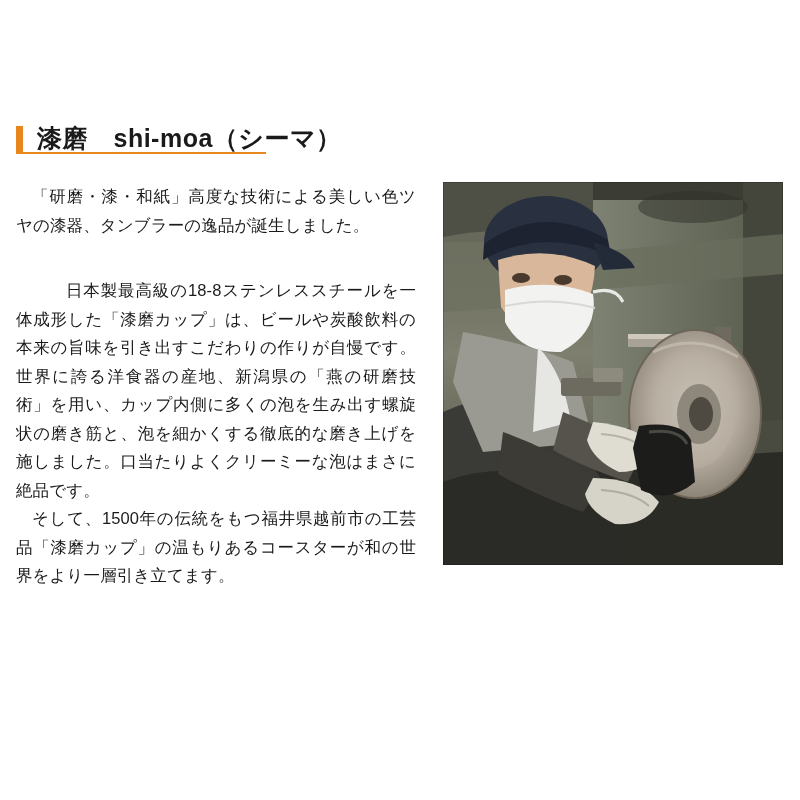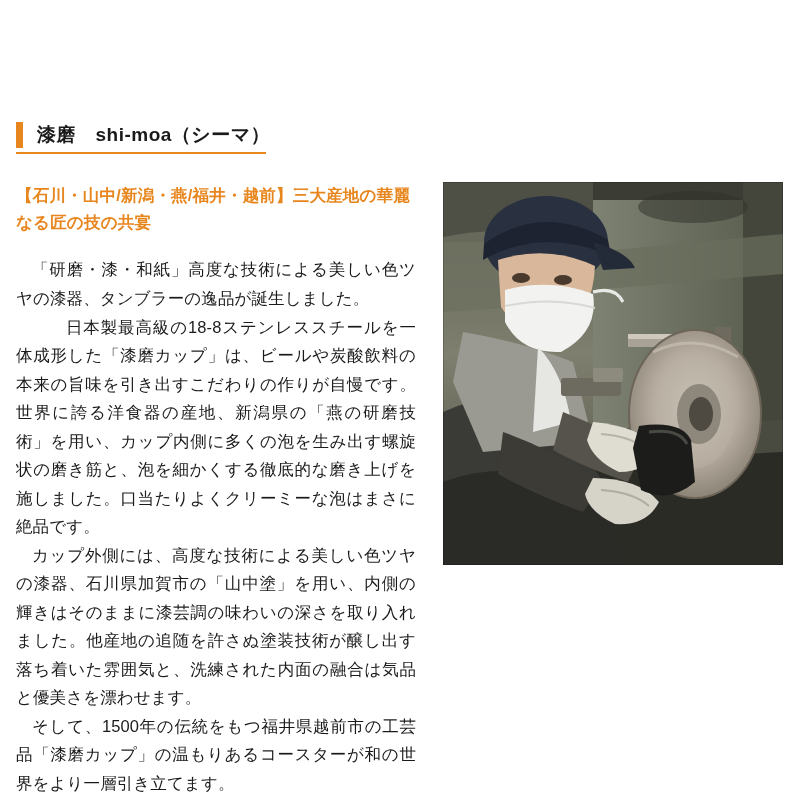--- a/index.html
+++ b/index.html
@@ -29,21 +29,21 @@
     display: flex;
     align-items: center;
   }
   .title-bar {
     width: 7px;
     height: 26px;
     background: #e8861e;
     margin-right: 14px;
   }
   .title-text {
-    font-size: 19px;
+    font-size: 25px;
     font-weight: bold;
     letter-spacing: 0.5px;
     color: #1a1a1a;
     white-space: nowrap;
   }
   .title-underline {
     position: absolute;
     left: 16px;
     top: 152px;
     width: 250px;
@@ -72,20 +72,21 @@
     line-height: 1.73;
     letter-spacing: 0.1px;
     color: #1a1a1a;
     text-align: justify;
   }
   .body-text p.indent1 {
     text-indent: 16px;
   }
   .body-text p.indent2 {
     text-indent: 50px;
+    margin-top: 37px;
   }
 
   
   .photo {
     position: absolute;
     left: 443px;
     top: 182px;
     width: 340px;
     height: 383px;
     overflow: hidden;
@@ -100,25 +101,23 @@
 
 <div class="page">
 
   <div class="title-block">
     <div class="title-bar"></div>
     <div class="title-text">漆磨　shi-moa（シーマ）</div>
   </div>
   <div class="title-underline"></div>
 
   <div class="left-col">
-    <p class="lead">【石川・山中/新潟・燕/福井・越前】三大産地の華麗なる匠の技の共宴</p>
     <div class="body-text">
       <p class="indent1">「研磨・漆・和紙」高度な技術による美しい色ツヤの漆器、タンブラーの逸品が誕生しました。</p>
       <p class="indent2">日本製最高級の18-8ステンレススチールを一体成形した「漆磨カップ」は、ビールや炭酸飲料の本来の旨味を引き出すこだわりの作りが自慢です。世界に誇る洋食器の産地、新潟県の「燕の研磨技術」を用い、カップ内側に多くの泡を生み出す螺旋状の磨き筋と、泡を細かくする徹底的な磨き上げを施しました。口当たりよくクリーミーな泡はまさに絶品です。</p>
-      <p class="indent1">カップ外側には、高度な技術による美しい色ツヤの漆器、石川県加賀市の「山中塗」を用い、内側の輝きはそのままに漆芸調の味わいの深さを取り入れました。他産地の追随を許さぬ塗装技術が醸し出す落ち着いた雰囲気と、洗練された内面の融合は気品と優美さを漂わせます。</p>
       <p class="indent1">そして、1500年の伝統をもつ福井県越前市の工芸品「漆磨カップ」の温もりあるコースターが和の世界をより一層引き立てます。</p>
     </div>
   </div>
 
   <div class="photo">
     <svg width="340" height="383" viewBox="0 0 340 383" xmlns="http://www.w3.org/2000/svg">
       <defs>
         <radialGradient id="wheelGrad" cx="50%" cy="45%" r="55%">
           <stop offset="0%" stop-color="#d9d2c8"></stop>
           <stop offset="60%" stop-color="#b4aa9e"></stop>

